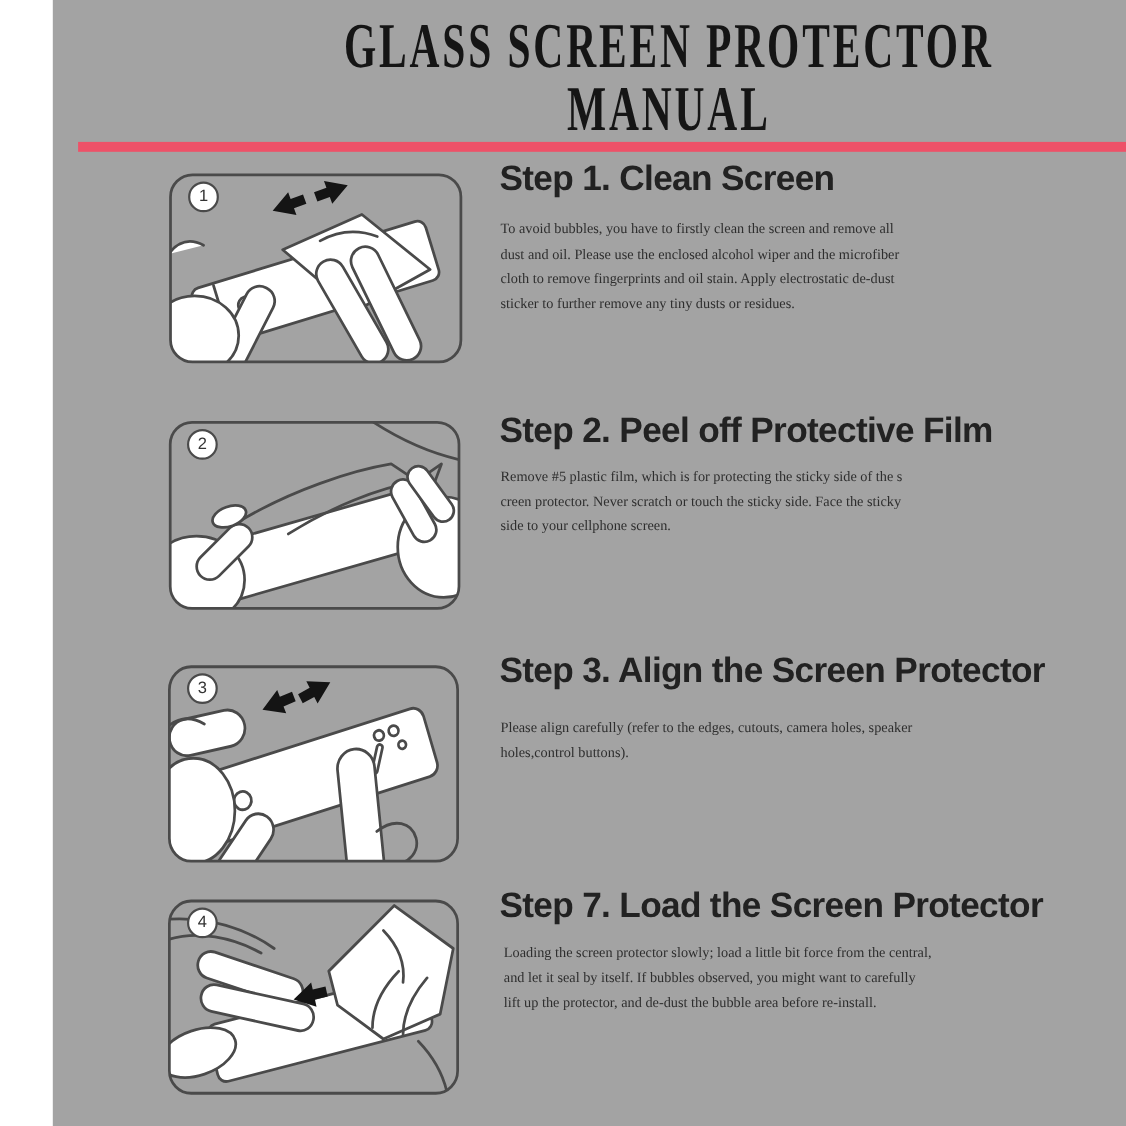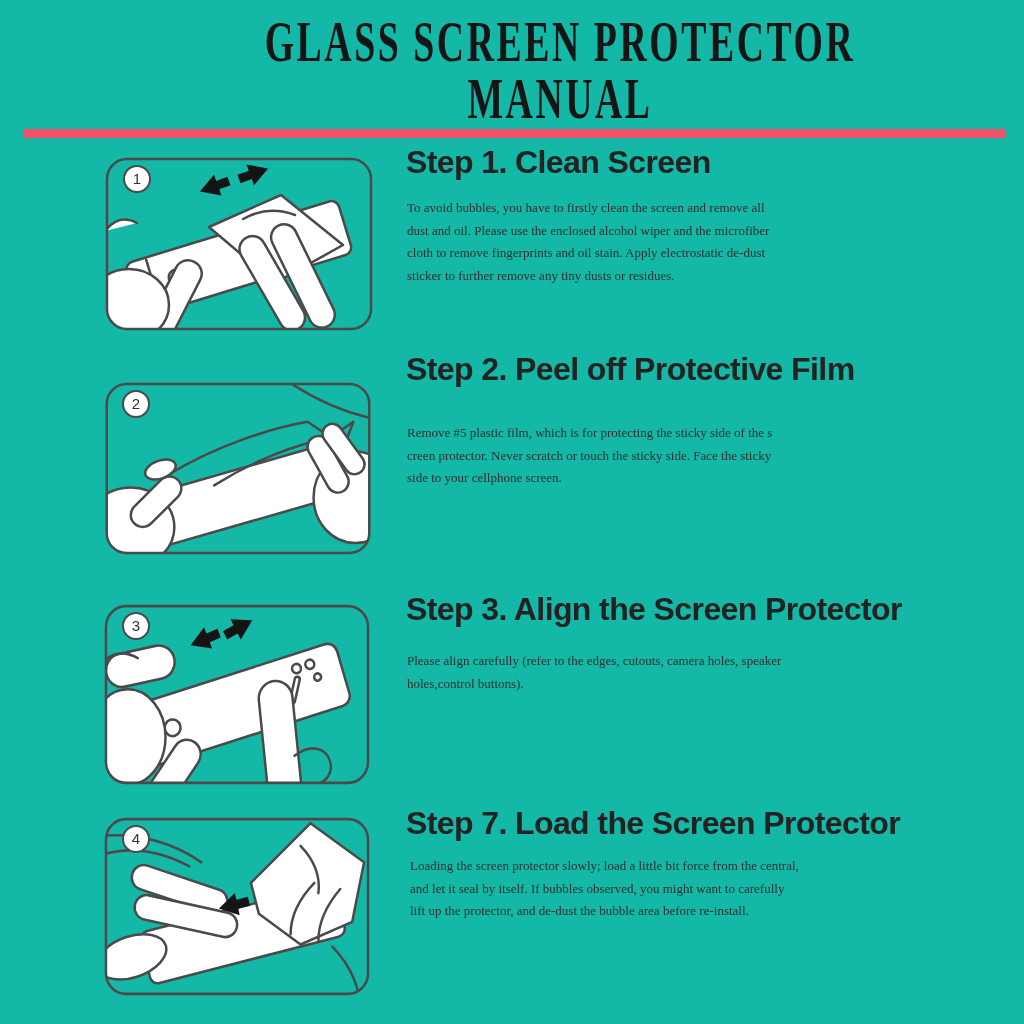--- a/index.html
+++ b/index.html
@@ -1,17 +1,17 @@
 <!DOCTYPE html>
 <html><head>
 <meta charset="utf-8">
 <style>
   html,body{margin:0;padding:0;background:#ffffff;}
   body{width:1024px;height:1024px;position:relative;font-family:"Liberation Sans",sans-serif;overflow:hidden;}
-  .page{position:absolute;inset:0;background:#14b8a6;}
+  .page{position:absolute;inset:0;background:#a3a3a3;margin-left:48px;}
 
   .title-block{position:absolute;left:96px;top:13px;width:928px;text-align:center;color:#151515;}
   .title-line{display:block;font-family:"Liberation Serif",serif;font-weight:700;font-size:58px;
     line-height:57px;letter-spacing:4px;white-space:nowrap;transform:scaleX(0.65);transform-origin:center;}
 
   .divider{position:absolute;left:23px;top:129px;width:983px;height:9px;background:#ee5168;}
 
   .fig{position:absolute;margin:0;padding:0;}
   .fig svg{display:block;width:100%;height:100%;}
   .fig-num{position:absolute;left:20px;top:10px;width:24px;height:24px;border:2px solid #4a4a4a;
@@ -123,21 +123,21 @@
             <g class="ln" transform="translate(72,104) rotate(45)">
                 <rect x="-12" y="-5" width="24" height="62" rx="12"></rect>
               </g>
             <ellipse class="ln" cx="58" cy="90" rx="16" ry="9" transform="rotate(-20 58 90)"></ellipse>
           </g>
         </g>
         <rect class="frame" x="4" y="4" width="264" height="170" rx="20"></rect>
       </svg>
       <div class="fig-num">2</div>
     </figure>
-    <h2 class="step-heading" style="left:406px;top:352px;">Step 2. Peel off Protective Film</h2>
+    <h2 class="step-heading" style="left:406px;top:374px;">Step 2. Peel off Protective Film</h2>
     <p class="step-body" style="left:407px;top:422px;">Remove #5 plastic film, which is for protecting the sticky side of the s
 creen protector. Never scratch or touch the sticky side. Face the sticky
 side to your cellphone screen.</p>
   </section>
 
   <section>
     <figure class="fig" style="left:102px;top:602px;width:270px;height:185px;">
       <svg viewBox="0 0 272 178" preserveAspectRatio="none">
         <clipPath id="c3">
             <rect x="4" y="4" width="264" height="170" rx="20"></rect>

